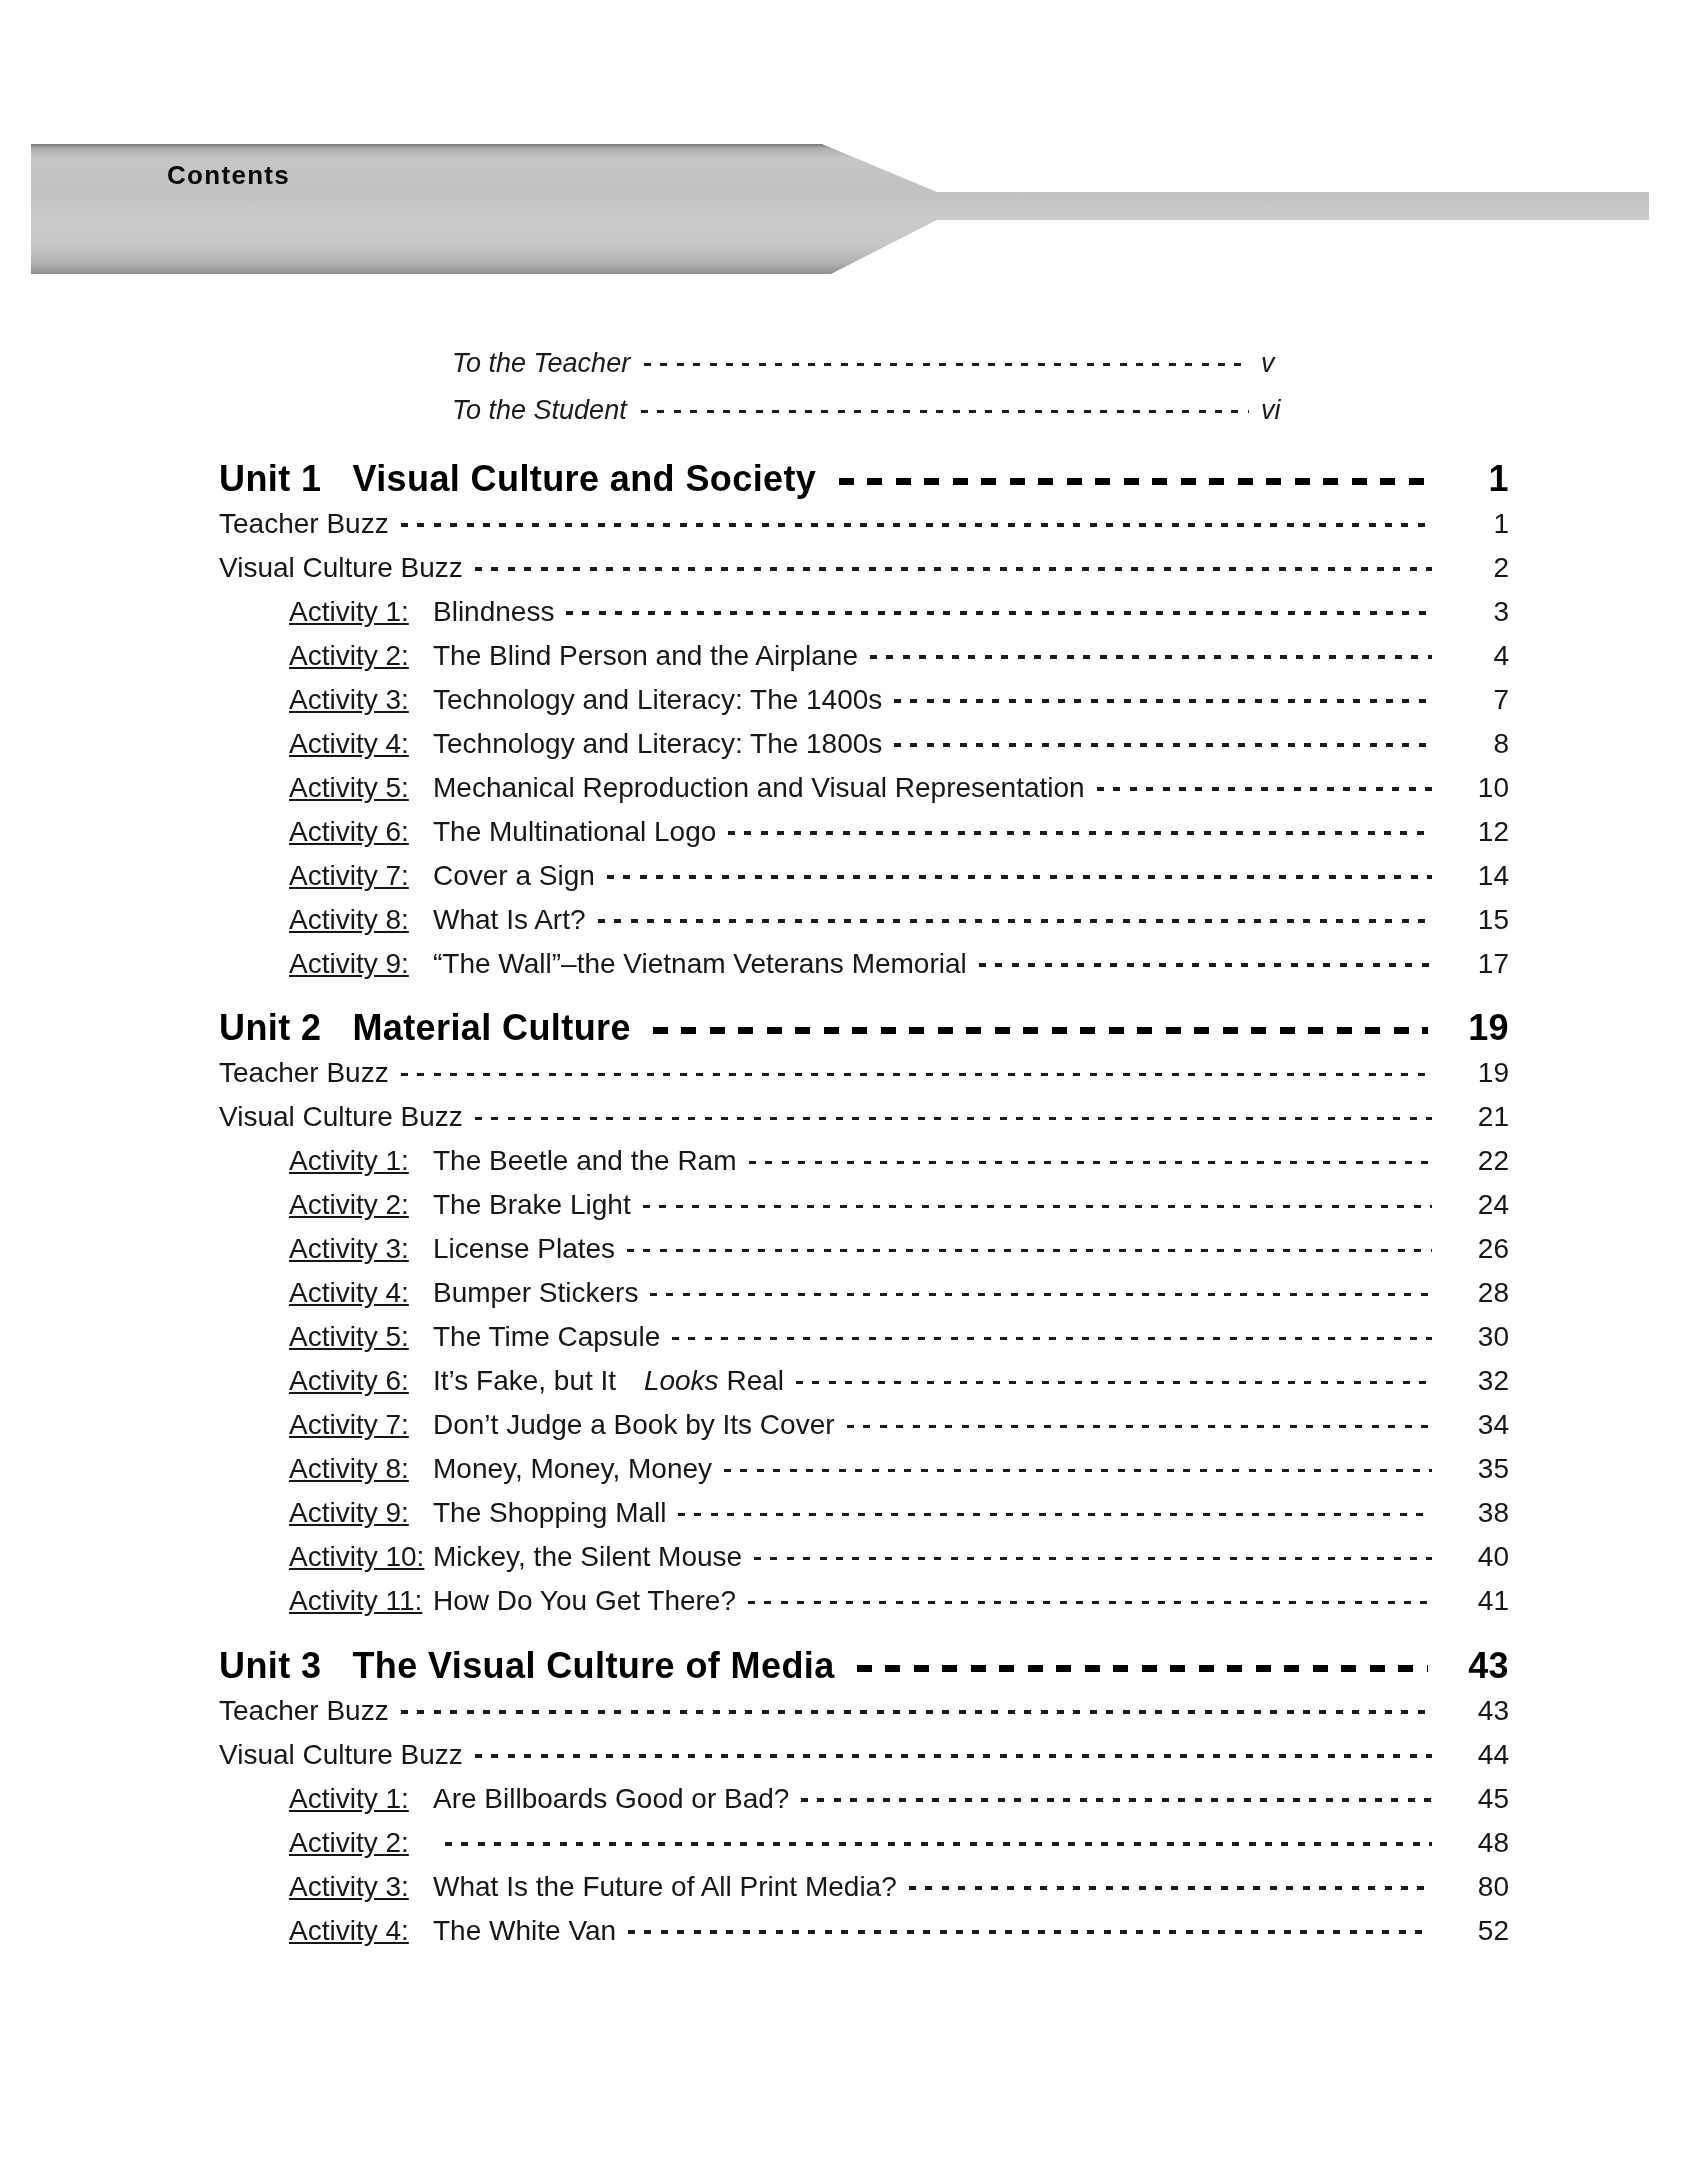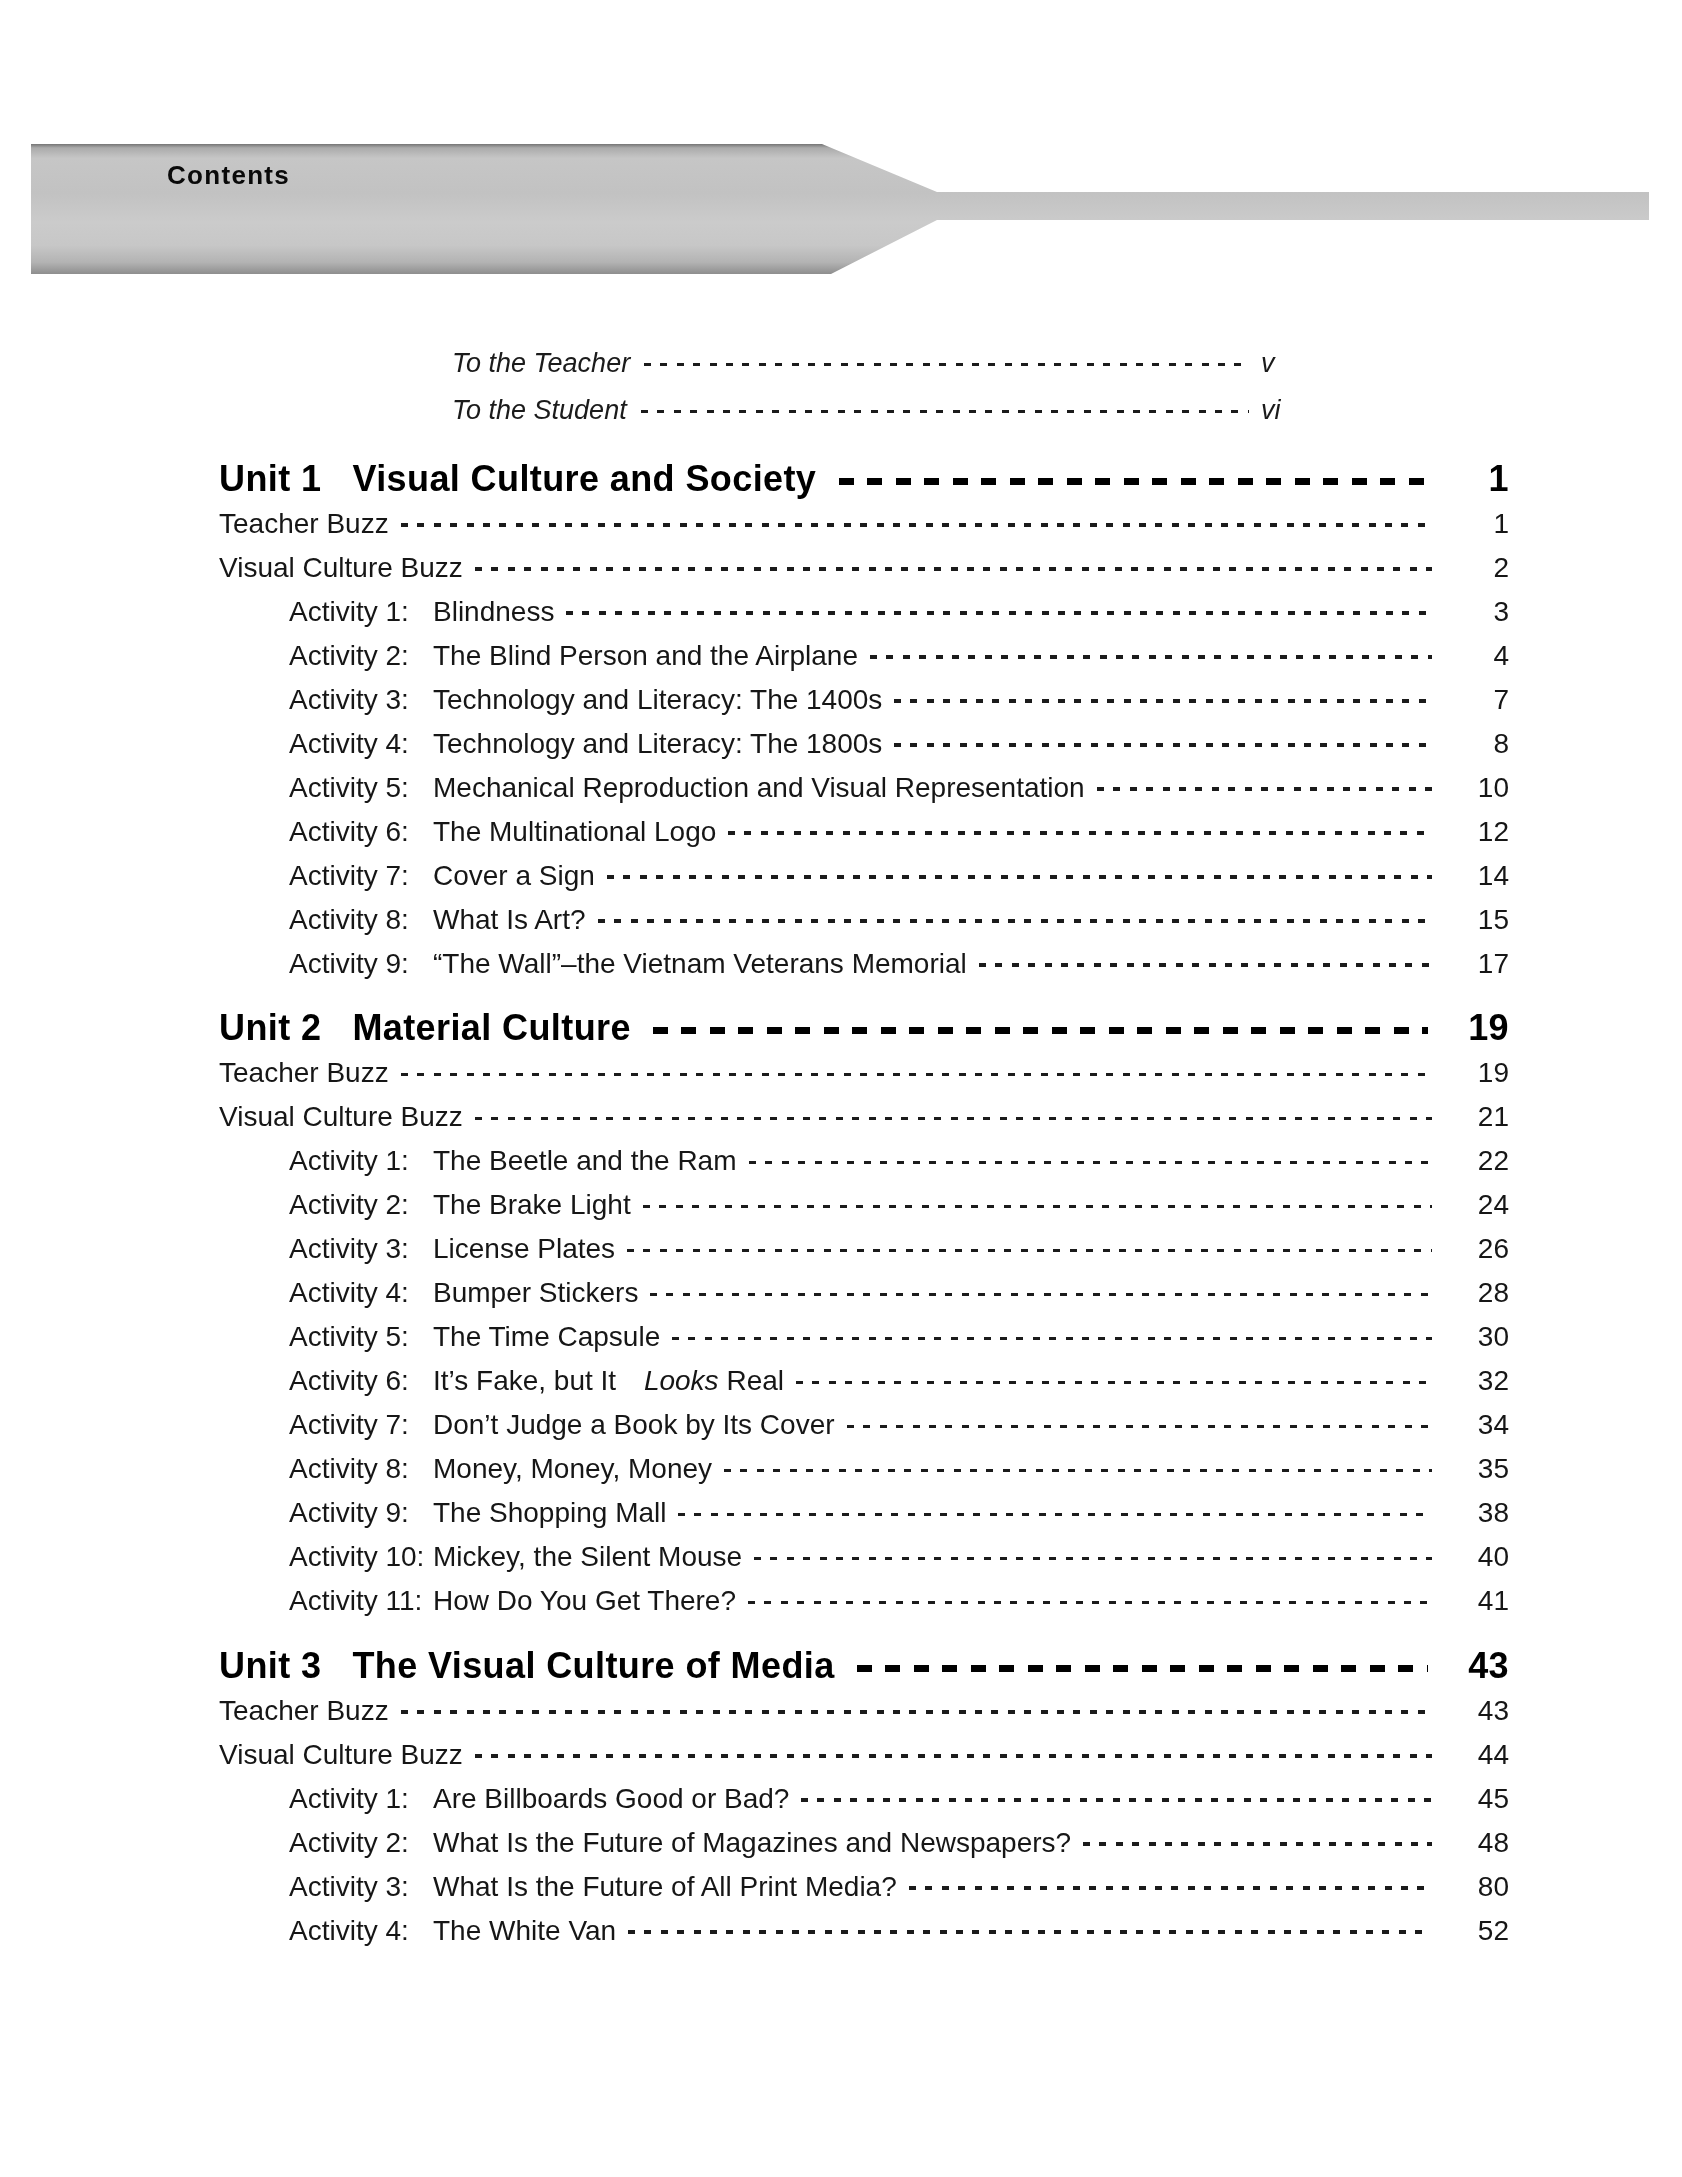--- a/index.html
+++ b/index.html
@@ -34,21 +34,21 @@
   .unit{height:50px;margin-top:15.6px;font-size:36px;font-weight:bold;color:#000;letter-spacing:0.4px;}
   .unit .uname{margin-left:31px;}
   .unit .leader{
     height:7px;margin:0 19px 0 22.5px;
     background:repeating-linear-gradient(90deg,#000 0 14.7px,transparent 14.7px 28.5px);
   }
   .unit .pg{width:62px;}
 
   
   .act{padding-left:70px;}
-  .act .lbl{width:144px;flex:none;}
+  .act .lbl{width:144px;flex:none;text-decoration:underline;}
   .em{font-style:italic;margin-left:20px;}
 </style>
 </head>
 <body>
 
 <div class="banner">
   <div class="banner-title">Contents</div>
 </div>
 
 <main class="toc">
@@ -238,21 +238,20 @@
   </div>
 
   <div class="row act">
     <span class="lbl">Activity 1:</span>
     <span>Are Billboards Good or Bad?</span>
     <span class="leader"></span>
     <span class="pg">45</span>
   </div>
   <div class="row act">
     <span class="lbl">Activity 2:</span>
-    <span>What Is the Future of Magazines and Newspapers?</span>
     <span class="leader"></span>
     <span class="pg">48</span>
   </div>
   <div class="row act">
     <span class="lbl">Activity 3:</span>
     <span>What Is the Future of All Print Media?</span>
     <span class="leader"></span>
     <span class="pg">80</span>
   </div>
   <div class="row act">

